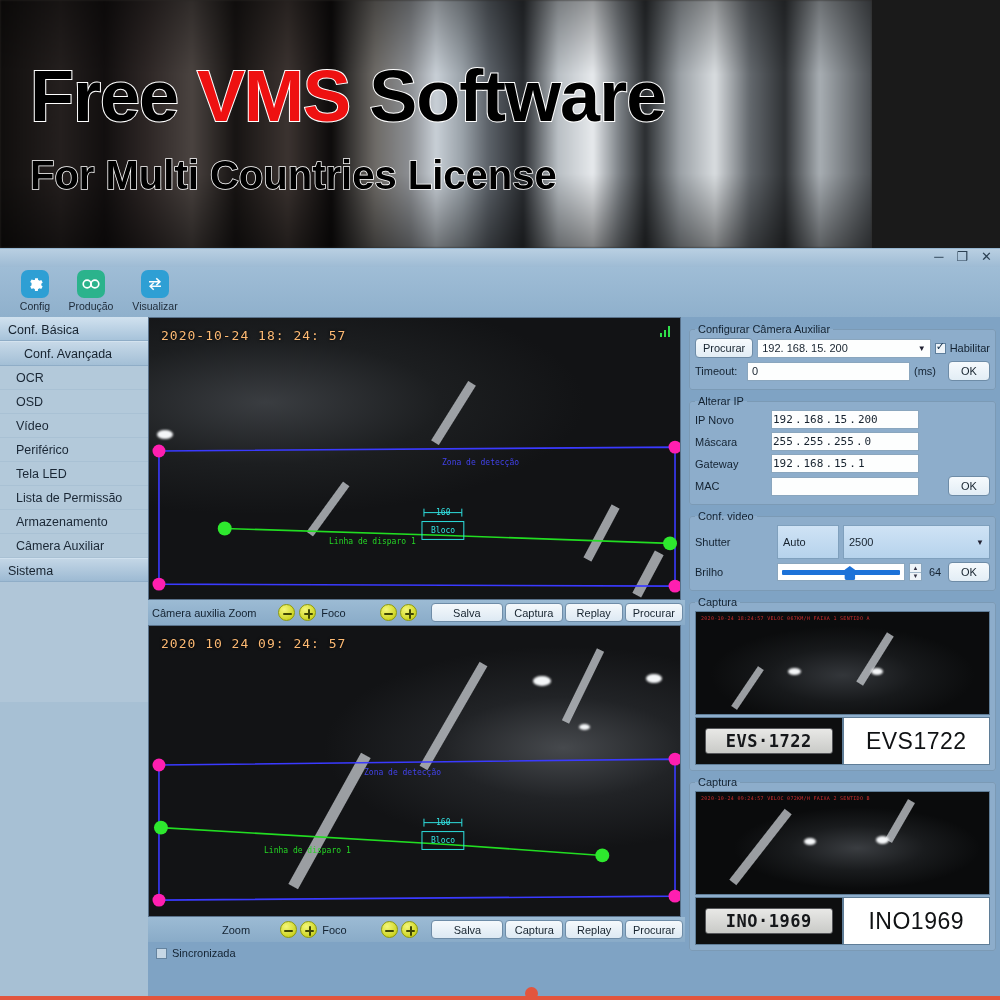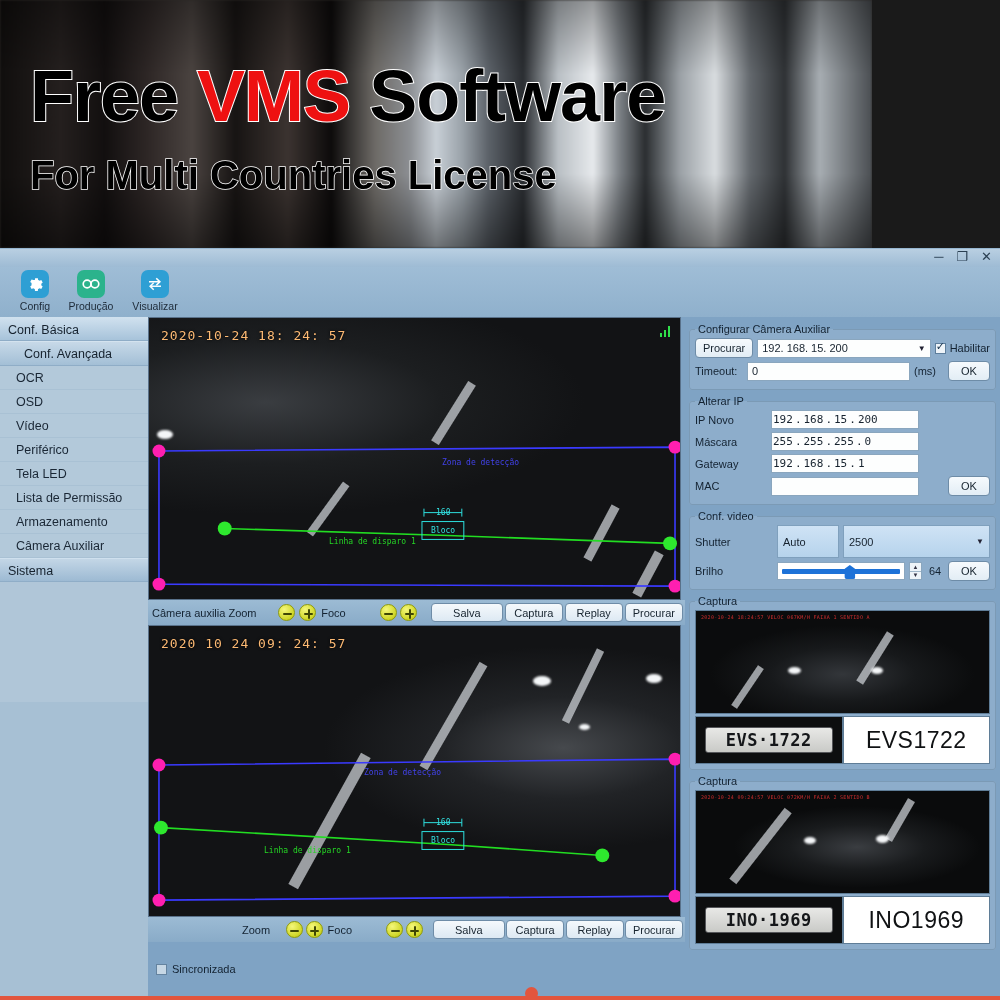--- a/index.html
+++ b/index.html
@@ -195,21 +195,21 @@
   }
   .tbtn {
     height: 19px; min-width: 58px; padding: 0 8px;
     font-size: 11px; color: #17242f;
     background: linear-gradient(180deg,#f5f9fc,#dde9f3);
     border: 1px solid #6e8ca7; border-radius: 4px;
     display: flex; align-items: center; justify-content: center;
     white-space: nowrap;
   }
   .tbtn.wide { min-width: 72px; }
-  .chk-row { height: 22px; display: flex; align-items: center; gap: 5px; padding-left: 8px; margin-top: 16px; }
+  .chk-row { height: 22px; display: flex; align-items: center; gap: 5px; padding-left: 8px; }
   .chkbox {
     width: 11px; height: 11px; background: #c6d7e5; border: 1px solid #64839f;
   }
   .chk-lbl { font-size: 11px; color: #132231; }
 
   
   .right { position: absolute; left: 685px; top: 68px; width: 315px; height: 684px; padding: 6px 4px 0 4px; }
   fieldset {
     border: 1px solid #7b9ab5; border-radius: 3px;
     margin: 0 0 5px 0; padding: 3px 5px 5px 5px;
@@ -244,23 +244,23 @@
     content:"✓"; position: absolute; left: 0px; top: -3px;
     font-size: 11px; color: #16314a; line-height: 1;
   }
   .ipbox {
     height: 19px; background: #fdfefe; border: 1px solid #8aa6be;
     display: flex; align-items: center; justify-content: flex-start;
     font-size: 11px; color: #16222e; font-family: "DejaVu Sans Mono", monospace;
   }
   .ipbox span { padding: 0 1px; }
   .sel-blue {
-    height: 33px; background: linear-gradient(180deg,#cfe3f5,#b6d3ec);
+    height: 19px; background: linear-gradient(180deg,#cfe3f5,#b6d3ec);
     border: 1px solid #7fa0bd; font-size: 11px; color: #16222e;
-    padding: 8px 5px; display: flex; align-items: center; justify-content: space-between; gap: 40px;
+    padding: 16px 5px; display: flex; align-items: center; justify-content: space-between; gap: 40px;
   }
   .slider { position: relative; height: 18px; flex: 1; display: flex; align-items: center; background:#fff; border:1px solid #8aa6be; padding:0 4px;}
   .slider-track { height: 5px; width: 100%; background: #1d72d8; border-radius: 1px; }
   .slider-thumb {
     position: absolute; left: 57%; top: 2px; width: 11px; height: 14px;
     background: #1d72d8; border-radius: 2px; transform: translateX(-50%);
     clip-path: polygon(50% 0,100% 28%,100% 100%,0 100%,0 28%);
   }
   .spin { width: 13px; height: 18px; display: flex; flex-direction: column; border: 1px solid #8aa6be; background:#eef4f9;}
   .spin i { flex: 1; display: flex; align-items: center; justify-content: center; font-size: 6px; color: #334; }
@@ -460,21 +460,21 @@
           <circle cx="12" cy="203" r="7" fill="#2ee82e"></circle>
           <circle cx="455" cy="231" r="7" fill="#2ee82e"></circle>
         </svg>
         <div class="ov-label-blue" style="left:215px;top:142px">Zona de detecção</div>
         <div class="ov-label-green" style="left:115px;top:220px">Linha de disparo 1</div>
         <div class="ov-label-cyan" style="left:287px;top:192px">160</div>
         <div class="ov-label-cyan" style="left:282px;top:210px">Bloco</div>
       </div>
 
       <div class="ctrlbar">
-        <span class="ctrl-lbl" style="margin-left:92px;width:62px">Zoom</span>
+        <span class="ctrl-lbl" style="margin-left:72px;width:62px">Zoom</span>
         <span class="rbtn"></span>
         <span style="width:4px"></span>
         <span class="rbtn plus"></span>
         <span class="ctrl-lbl" style="margin:0 34px 0 5px">Foco</span>
         <span class="rbtn"></span>
         <span style="width:4px"></span>
         <span class="rbtn plus"></span>
         <span style="width:14px"></span>
         <span class="tbtn wide">Salva</span>
         <span style="width:2px"></span>

